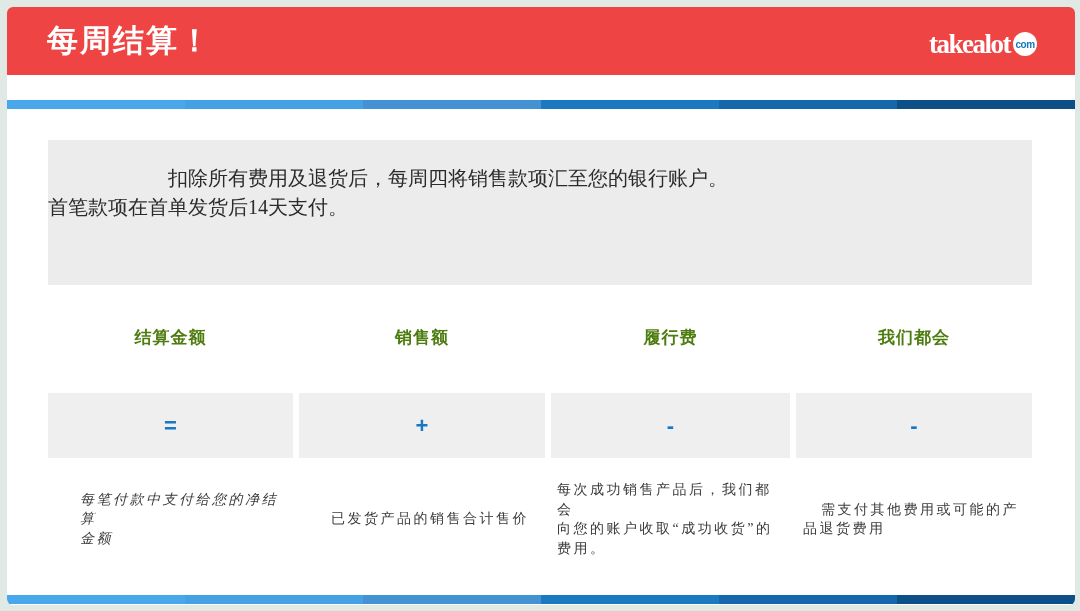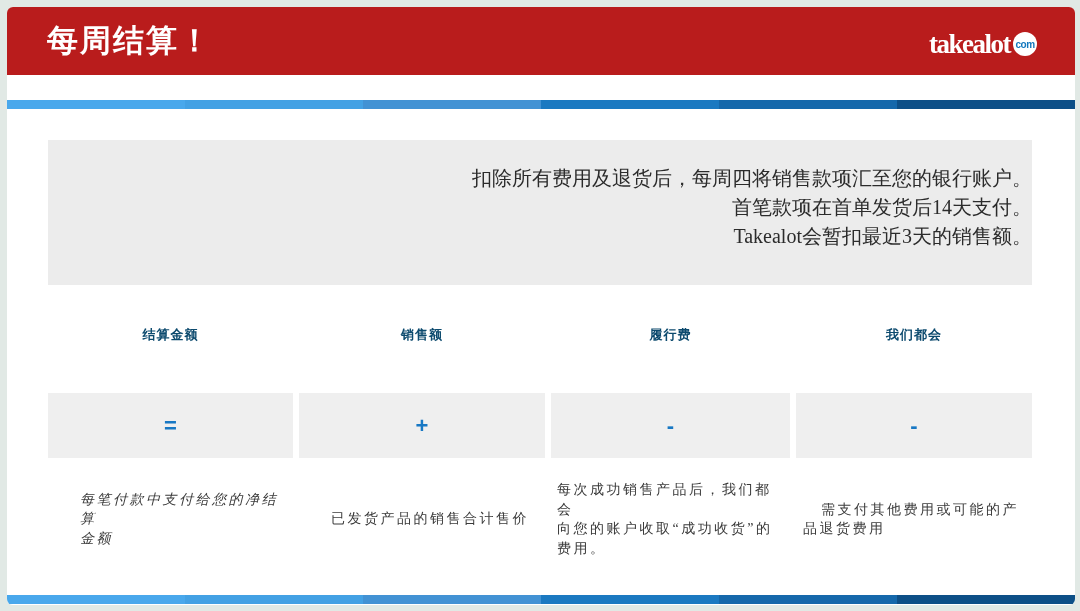--- a/index.html
+++ b/index.html
@@ -8,21 +8,21 @@
     background:#e1e9e5;
     font-family:"Liberation Sans",sans-serif;
   }
   .slide{
     position:absolute;left:7px;top:7px;right:5px;bottom:6px;
     background:#ffffff;border-radius:6px;overflow:hidden;
   }
   
   .header{
     position:absolute;left:0;top:0;right:0;height:68px;
-    background:#b91c1c;
+    background:#ef4444;
     display:flex;align-items:center;justify-content:space-between;
     padding:0 38px 0 40px;box-sizing:border-box;
   }
   .title{
     color:#ffffff;font-size:31px;font-weight:bold;letter-spacing:2px;
     font-family:"Liberation Sans",sans-serif;
   }
   .logo{display:flex;align-items:center;margin-top:6px;}
   .logo-text{
     color:#ffffff;font-size:27px;font-weight:bold;letter-spacing:-1.5px;
@@ -38,31 +38,31 @@
   
   .stripes{position:absolute;left:0;right:0;height:9px;display:flex;}
   .stripes-top{top:93px;}
   .stripes-bottom{bottom:1px;}
   .stripes div{flex:1;}
   
   .intro{
     position:absolute;left:41px;top:133px;width:984px;height:145px;
     background:#ececec;box-sizing:border-box;padding-top:24px;
     font-family:"Liberation Serif",serif;
-    color:#2b2b2b;font-size:20px;line-height:29px;text-align:right;
+    color:#2b2b2b;font-size:20px;line-height:29px;text-align:left;
   }
   .intro-line1{padding-left:120px;}
   
   .colgrid{
     position:absolute;left:41px;width:984px;
     display:grid;grid-template-columns:245px 246px 239px 236px;grid-gap:6px;
   }
   .heads{top:319px;}
   .col-head{
-    text-align:center;color:#0c4a6e;font-weight:bold;font-size:13px;
+    text-align:center;color:#4d7c0f;font-weight:bold;font-size:17px;
     font-family:"Liberation Serif",serif;letter-spacing:1px;
   }
   .symrow{top:386px;height:65px;}
   .sym-cell{
     background:#efefef;display:flex;align-items:center;justify-content:center;
   }
   .sym{
     color:#1878c4;font-weight:bold;font-size:22px;
     font-family:"Liberation Sans",sans-serif;
   }
@@ -97,21 +97,20 @@
     <div style="background: rgb(67, 161, 228);"></div>
     <div style="background: rgb(66, 146, 212);"></div>
     <div style="background: rgb(27, 121, 193);"></div>
     <div style="background: rgb(21, 104, 171);"></div>
     <div style="background: rgb(13, 79, 135);"></div>
   </div>
 
   <div class="intro">
     <div class="intro-line1">扣除所有费用及退货后，每周四将销售款项汇至您的银行账户。</div>
     <div>首笔款项在首单发货后14天支付。</div>
-    <div>Takealot会暂扣最近3天的销售额。</div>
   </div>
 
   <div class="colgrid heads">
     <div class="col-head">结算金额</div>
     <div class="col-head">销售额</div>
     <div class="col-head">履行费</div>
     <div class="col-head">我们都会</div>
   </div>
 
   <div class="colgrid symrow">

